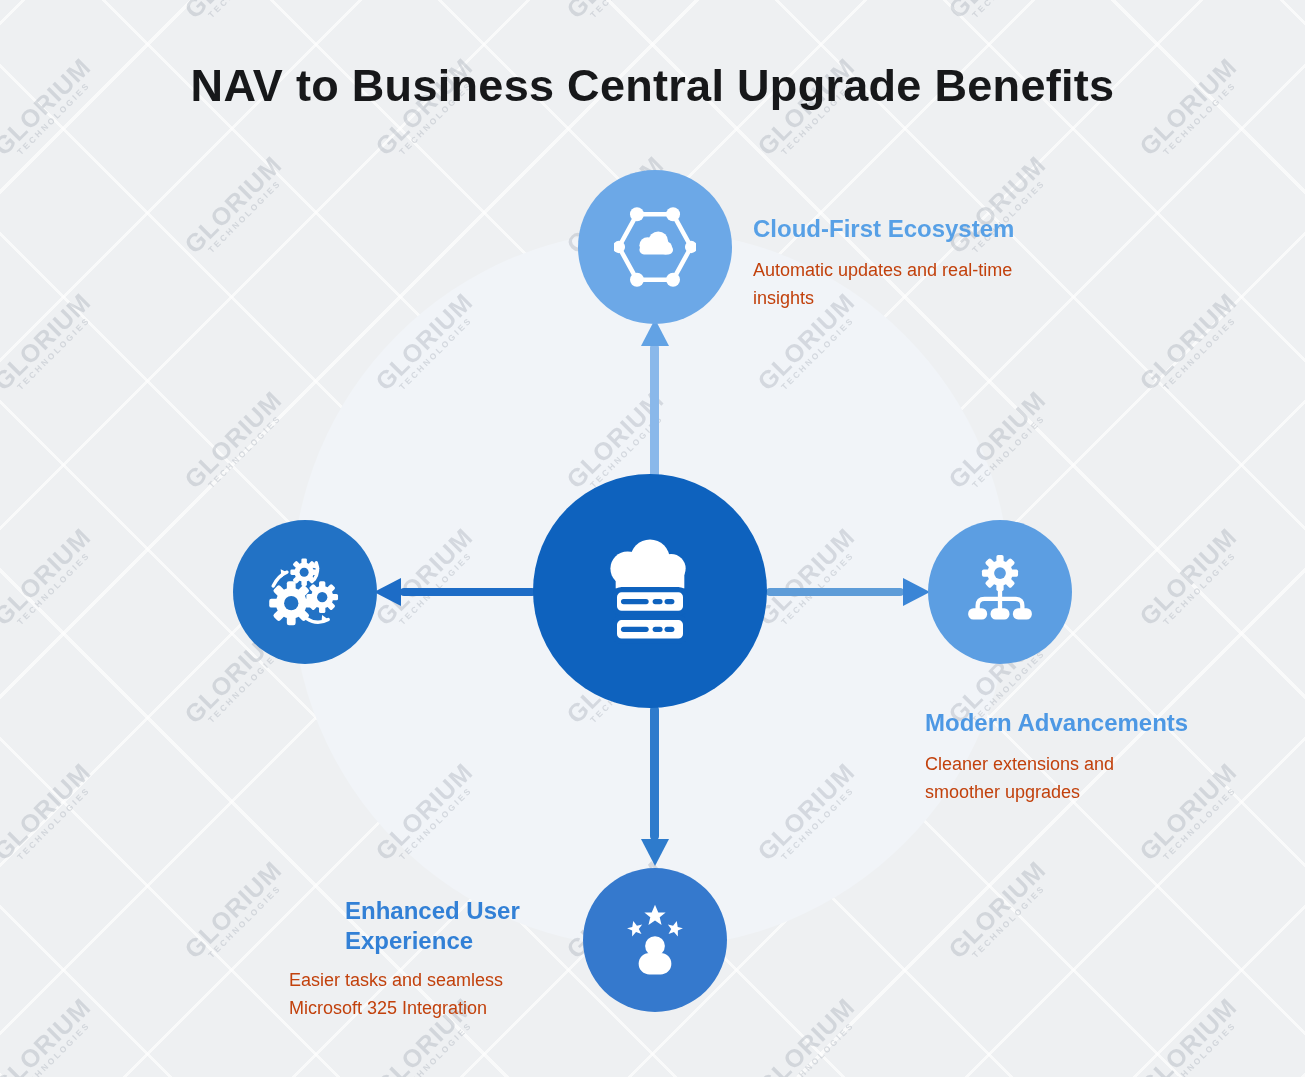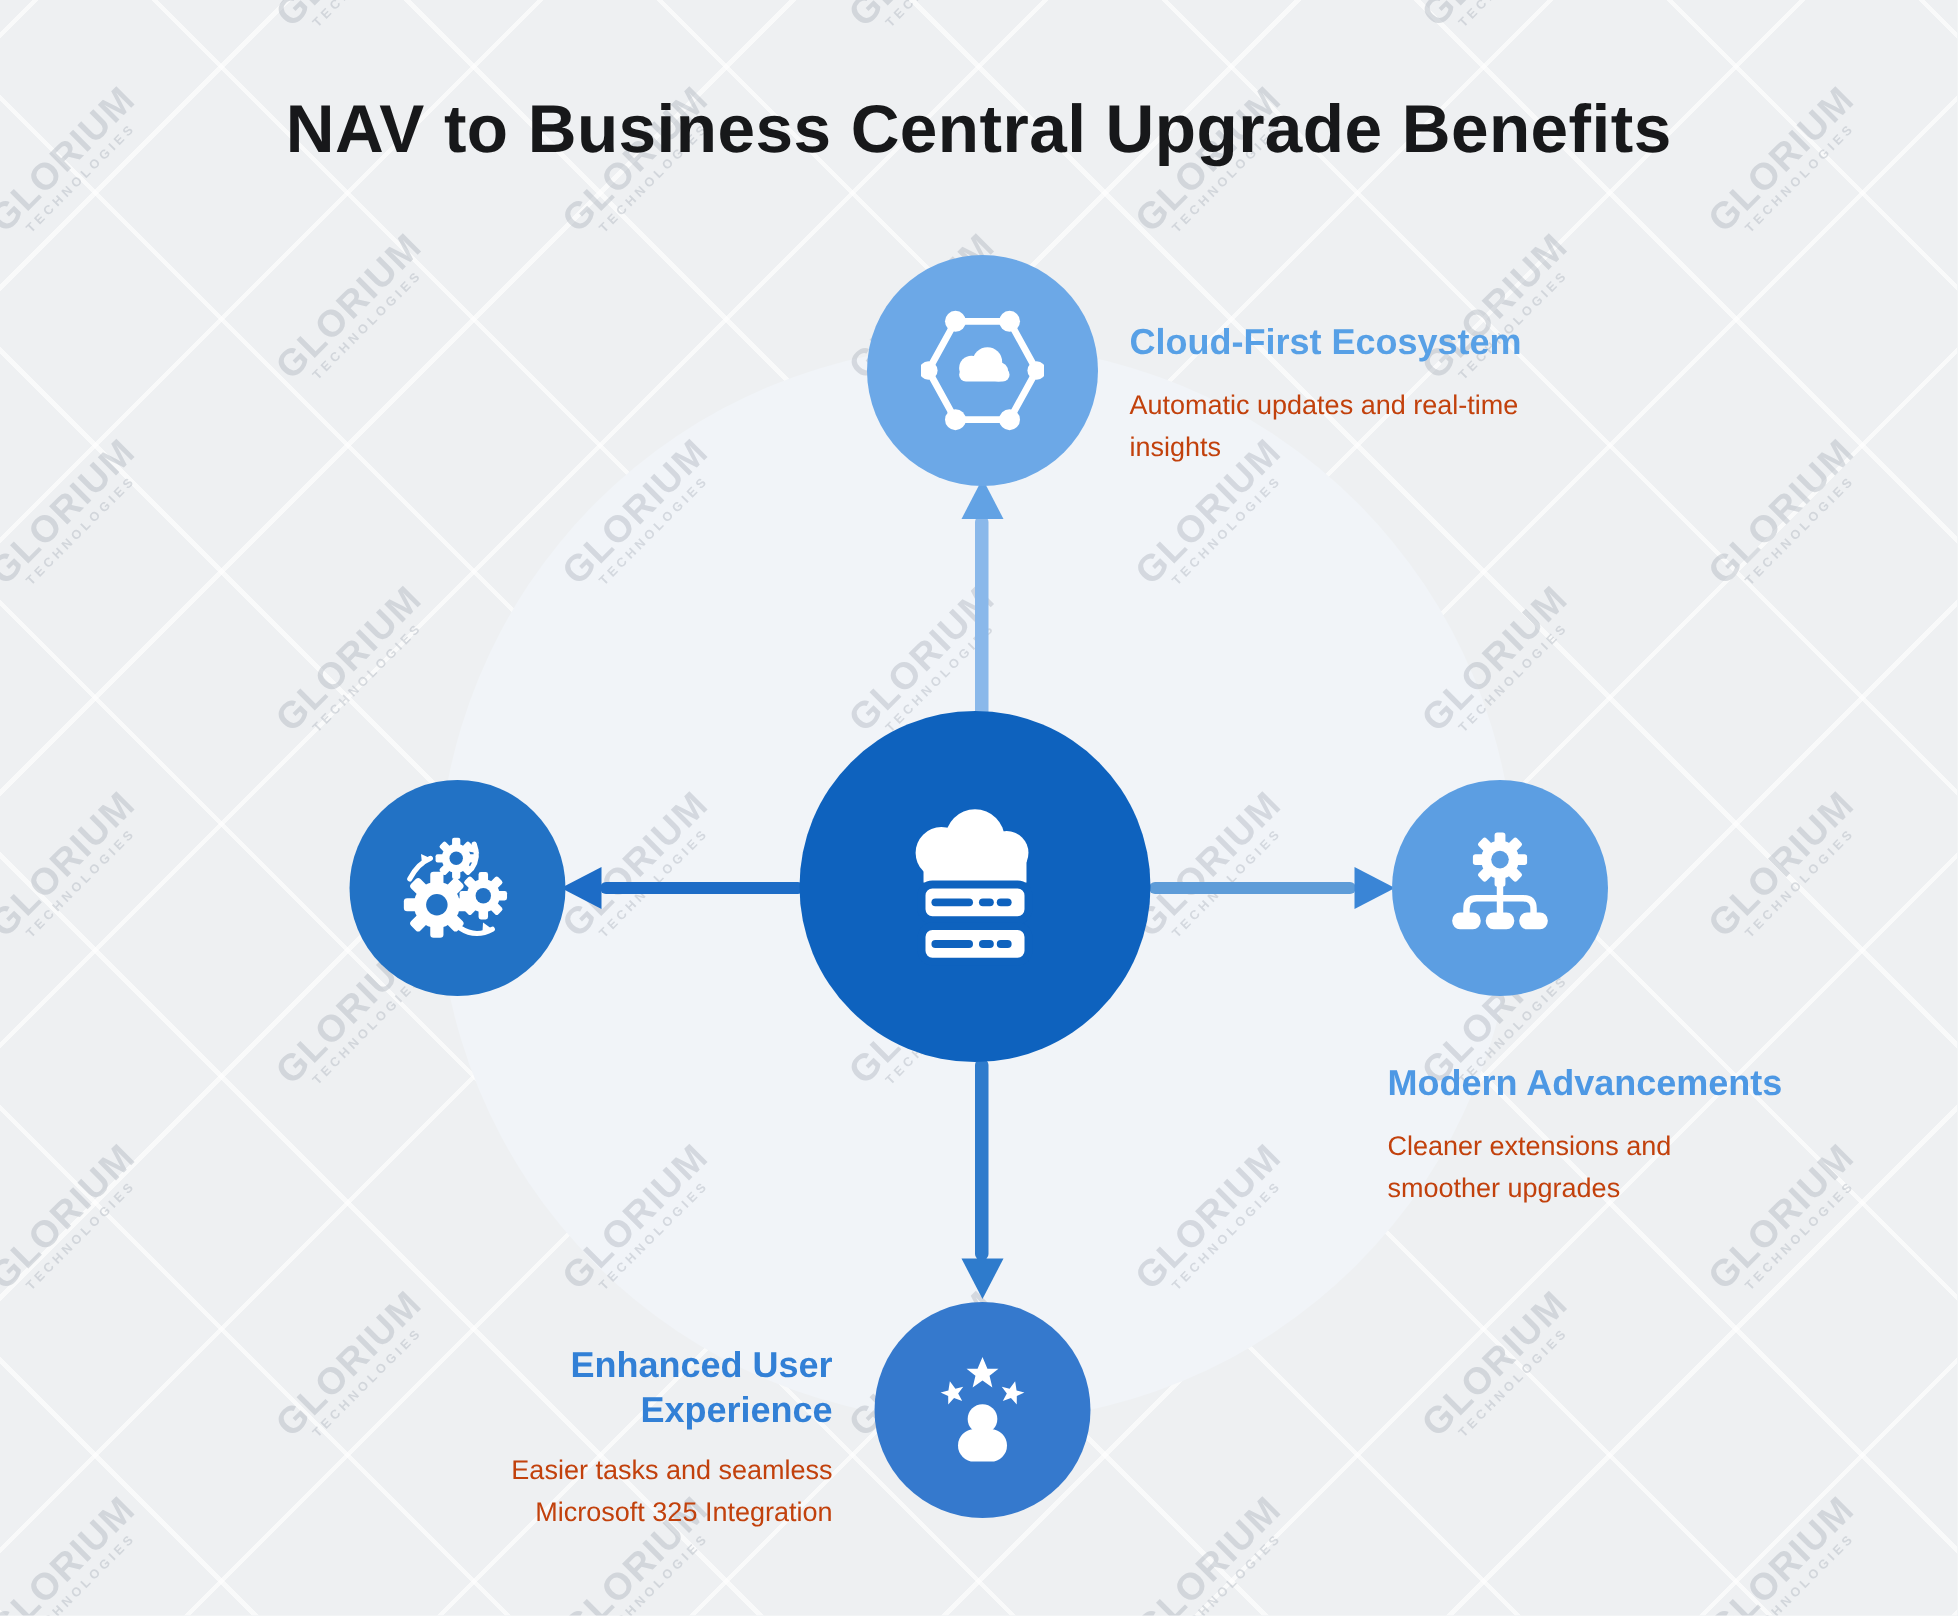--- a/index.html
+++ b/index.html
@@ -61,21 +61,21 @@
   
   .block{position:absolute;}
   .benefit-title{font-size:24px; font-weight:700; line-height:30px; margin:16px 0 12px 0;}
   .benefit-desc{font-size:18px; color:#c2410c; line-height:28px;}
   .b-top{left:753px; top:198px; text-align:left;}
   .b-top .benefit-desc{width:292px;}
   .b-left{right:927px; top:403px; text-align:right; white-space:nowrap;}
   .b-left .benefit-desc{width:242px; margin-left:auto; white-space:normal;}
   .b-right{left:925px; top:692px; text-align:left;}
   .b-right .benefit-desc{width:246px;margin-top:12px;}
-  .b-bottom{right:750px; top:880px; text-align:right;}
+  .b-bottom{right:750px; top:880px; }
   .b-bottom .benefit-title{width:210px; margin-left:auto; margin-bottom:10px;}
   .b-bottom .benefit-desc{width:266px; margin-left:auto;}
 
   svg{display:block;}
 </style>
 </head>
 <body>
 
 <svg width="0" height="0" style="position:absolute" aria-hidden="true">
   <defs>

